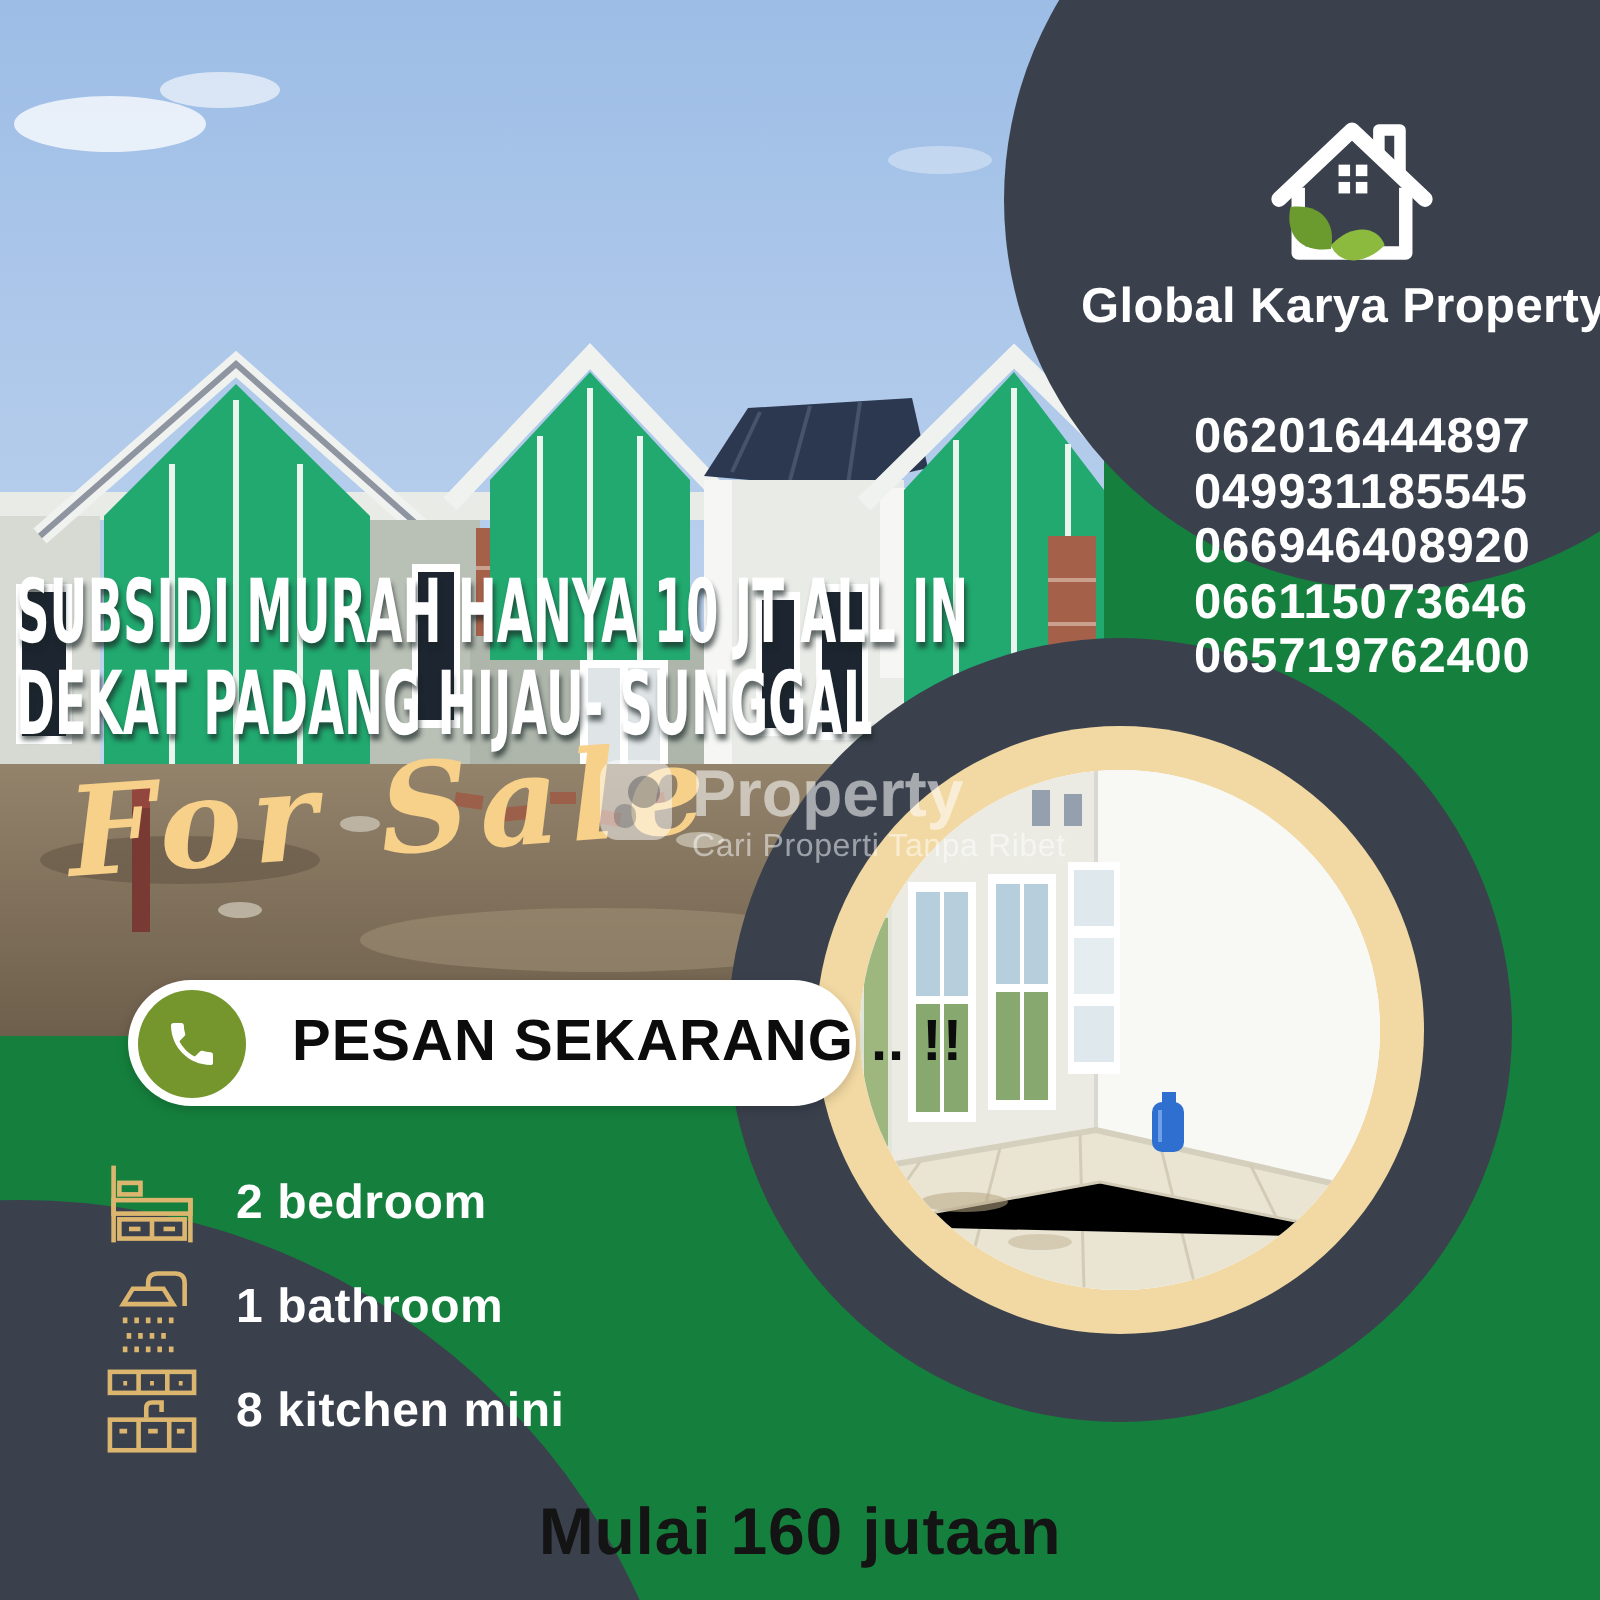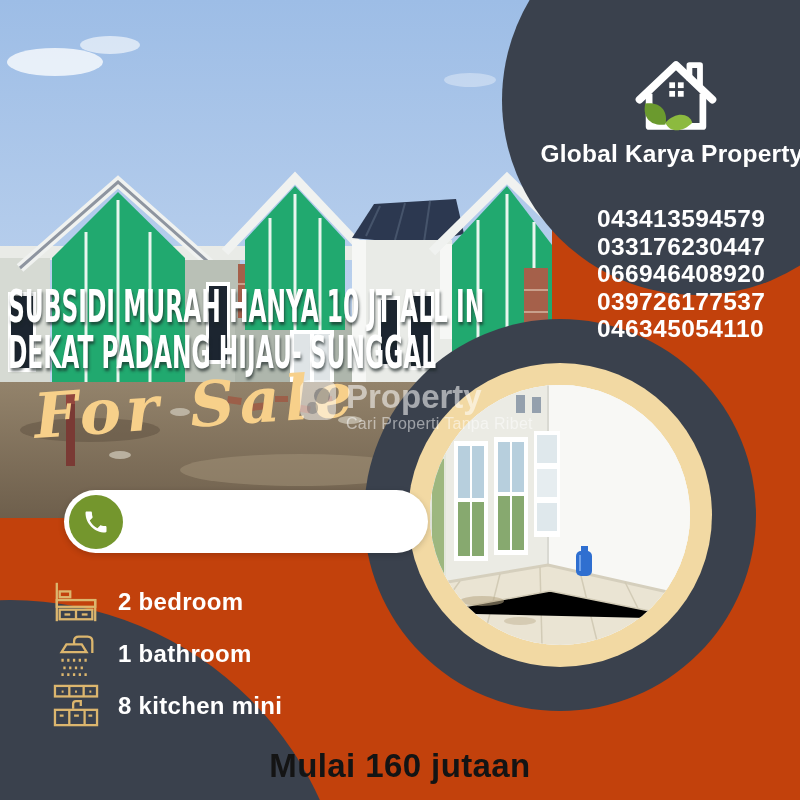--- a/index.html
+++ b/index.html
@@ -1,17 +1,17 @@
 <!DOCTYPE html>
 <html><head>
 <meta charset="utf-8">
 <style>
   html,body{margin:0;padding:0;}
   .canvas{position:relative;width:800px;height:800px;overflow:hidden;
-          background:#c2410c;font-family:"Liberation Sans",sans-serif;}
+          background:#15803d;font-family:"Liberation Sans",sans-serif;}
   .abs{position:absolute;}
 
   
   .photo-main{left:0;top:0;width:552px;height:518px;z-index:1;overflow:hidden;}
 
   
   .top-circle{left:502px;top:-95px;width:390px;height:390px;border-radius:50%;
               background:#3a414d;z-index:2;}
   .bottom-circle{left:-330px;top:600px;width:680px;height:680px;border-radius:50%;
               background:#3a414d;z-index:2;}
@@ -234,25 +234,25 @@
         <rect x="43" y="49" width="6" height="6"></rect>
           <rect x="52" y="49" width="6" height="6"></rect>
       </g>
       <path d="M18 62 C34 60 42 70 39 84 C22 86 15 75 18 62 Z" fill="#6b9a2e"></path>
       <path d="M39 82 C50 70 64 72 67 82 C56 93 43 92 39 82 Z" fill="#8cba3f"></path>
     </svg>
   </div>
   <div class="abs brand-name">Global Karya Property</div>
 
   <div class="abs phones">
-    <div class="phone">043413594579</div>
-    <div class="phone">033176230447</div>
+    <div class="phone">062016444897</div>
+    <div class="phone">049931185545</div>
     <div class="phone">066946408920</div>
-    <div class="phone">039726177537</div>
-    <div class="phone">046345054110</div>
+    <div class="phone">066115073646</div>
+    <div class="phone">065719762400</div>
   </div>
 
   <div class="abs headline">
     <div class="h-line">SUBSIDI MURAH HANYA 10 JT ALL IN</div>
     <div class="h-line">DEKAT PADANG HIJAU- SUNGGAL</div>
   </div>
 
   <div class="abs forsale">For Sale</div>
 
   <div class="abs watermark">
@@ -266,20 +266,21 @@
       <div class="wm-tag">Cari Properti Tanpa Ribet</div>
     </div>
   </div>
 
   <div class="abs cta">
     <div class="cta-circle">
       <svg width="28" height="28" viewBox="0 0 24 24">
         <path fill="#ffffff" d="M6.62 10.79c1.44 2.83 3.76 5.14 6.59 6.59l2.2-2.2c.27-.27.67-.36 1.02-.24 1.12.37 2.33.57 3.57.57.55 0 1 .45 1 1V20c0 .55-.45 1-1 1-9.39 0-17-7.61-17-17 0-.55.45-1 1-1h3.5c.55 0 1 .45 1 1 0 1.25.2 2.45.57 3.57.11.35.03.74-.25 1.02l-2.2 2.2z"></path>
       </svg>
     </div>
+    <div class="cta-label">PESAN SEKARANG .. !!</div>
   </div>
 
   <div class="abs feature" style="top:577px;">
     <div class="f-icon">
       <svg width="48" height="46" viewBox="0 0 50 46">
         <g fill="none" stroke="#dcb66e" stroke-width="2.4">
           <path d="M5 3 V43"></path>
             <path d="M45 20 V43"></path>
           <rect x="8" y="12" width="11" height="6"></rect>
           <rect x="5" y="21" width="40" height="7"></rect>

